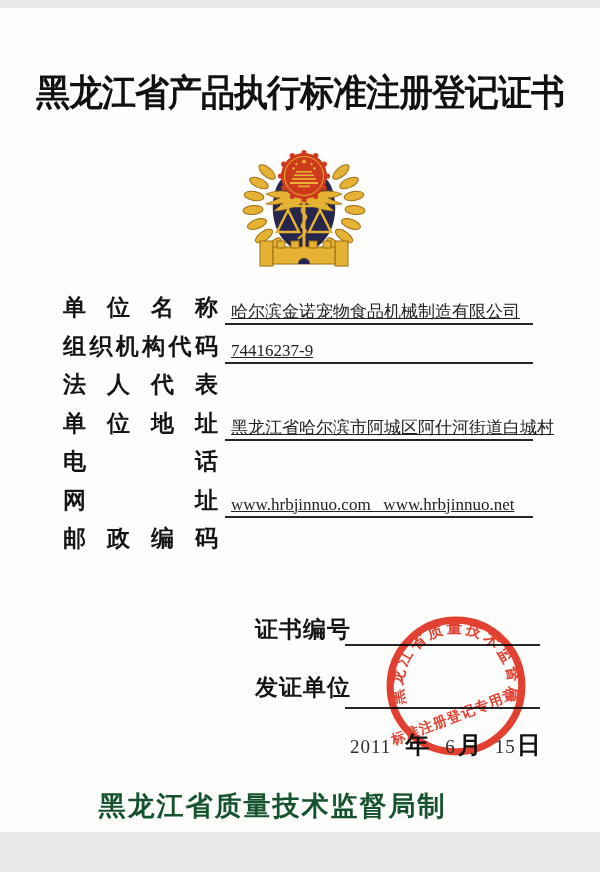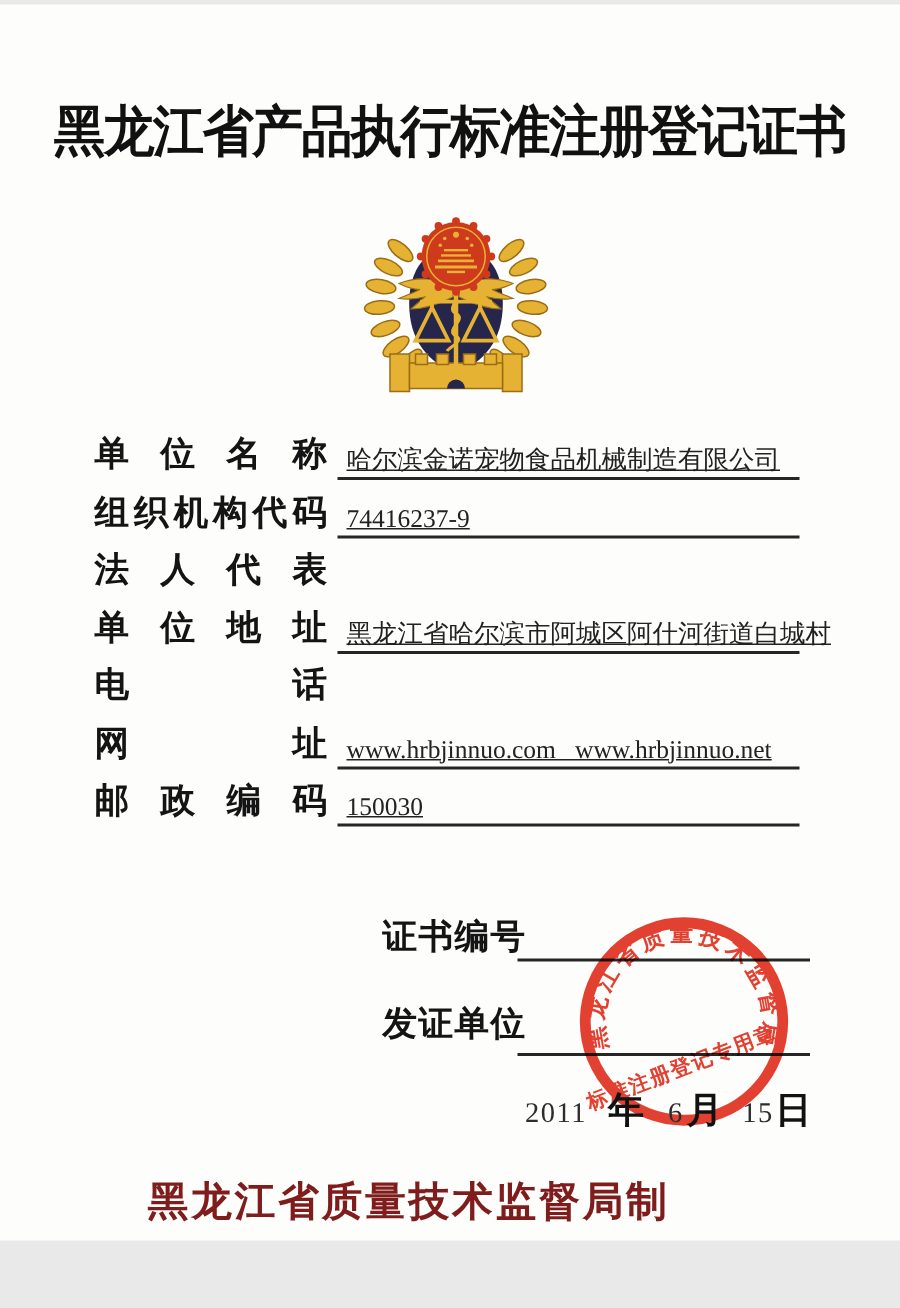--- a/index.html
+++ b/index.html
@@ -1,17 +1,17 @@
 <!DOCTYPE html>
 <html><head>
 <meta charset="utf-8">
 <style>
   html,body{margin:0;padding:0;background:#e9e9e9;}
   .page{
-    position:relative;width:600px;height:824px;margin:3px auto;
+    position:relative;width:600px;height:824px;margin:8px auto;
     background:#fdfdfb;overflow:hidden;
     font-family:"Liberation Serif","DejaVu Serif",serif;color:#1a1a1a;
   }
   .title{
     position:absolute;top:62px;left:0;width:600px;text-align:center;
     font-size:34px;font-weight:900;letter-spacing:-1px;margin:0;color:#111;
     transform:scaleY(1.08);
   }
   .emblem{position:absolute;left:222px;top:132px;width:164px;height:134px;}
   .fields{position:absolute;left:63px;top:285px;width:478px;}
@@ -38,21 +38,21 @@
   .dateline .num{font-size:19px;color:#2d2d2d;letter-spacing:1px;}
   .dateline .cjk{font-size:24px;font-weight:bold;color:#111;}
   .d-year{margin-left:0;}
   .d-ys{margin-left:14px;}
   .d-month{margin-left:16px;}
   .d-ms{margin-left:2px;}
   .d-day{margin-left:13px;font-size:17px;text-align:right;}
   .d-ds{margin-left:1px;}
   .footer{
     position:absolute;top:780px;left:0;width:545px;text-align:center;
-    font-size:27px;font-weight:600;letter-spacing:2px;color:#7f1d1d;
+    font-size:27px;font-weight:600;letter-spacing:2px;color:#14532d;
   }
 </style>
 </head>
 <body>
 
 <div class="page">
 
   <h1 class="title">黑龙江省产品执行标准注册登记证书</h1>
 
   <div class="emblem">
@@ -190,21 +190,20 @@
         </div>
       <div class="val">www.hrbjinnuo.com   www.hrbjinnuo.net</div>
     </div>
     <div class="row">
       <div class="lbl justify">
           <span>邮</span>
           <span>政</span>
           <span>编</span>
           <span>码</span>
         </div>
-      <div class="val">150030</div>
     </div>
   </div>
 
   <div class="big-lbl" style="top:606px;text-align:center;">证书编号</div>
   <div class="blank-line" style="top:636px;"></div>
 
   <div class="big-lbl" style="top:664px;">发证单位</div>
   <div class="blank-line" style="top:699px;"></div>
 
   <div class="seal">

